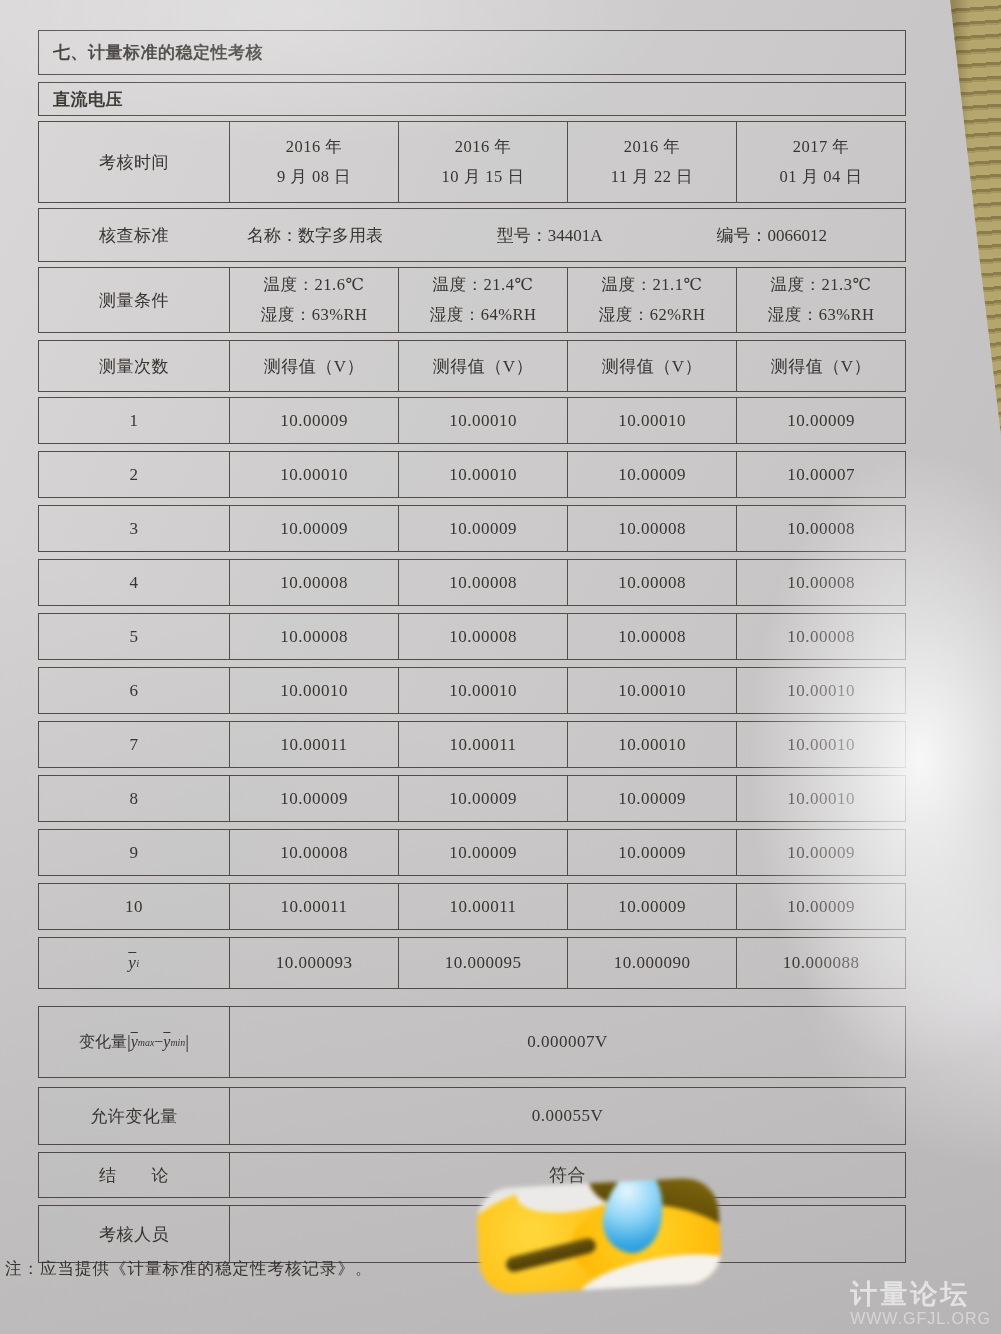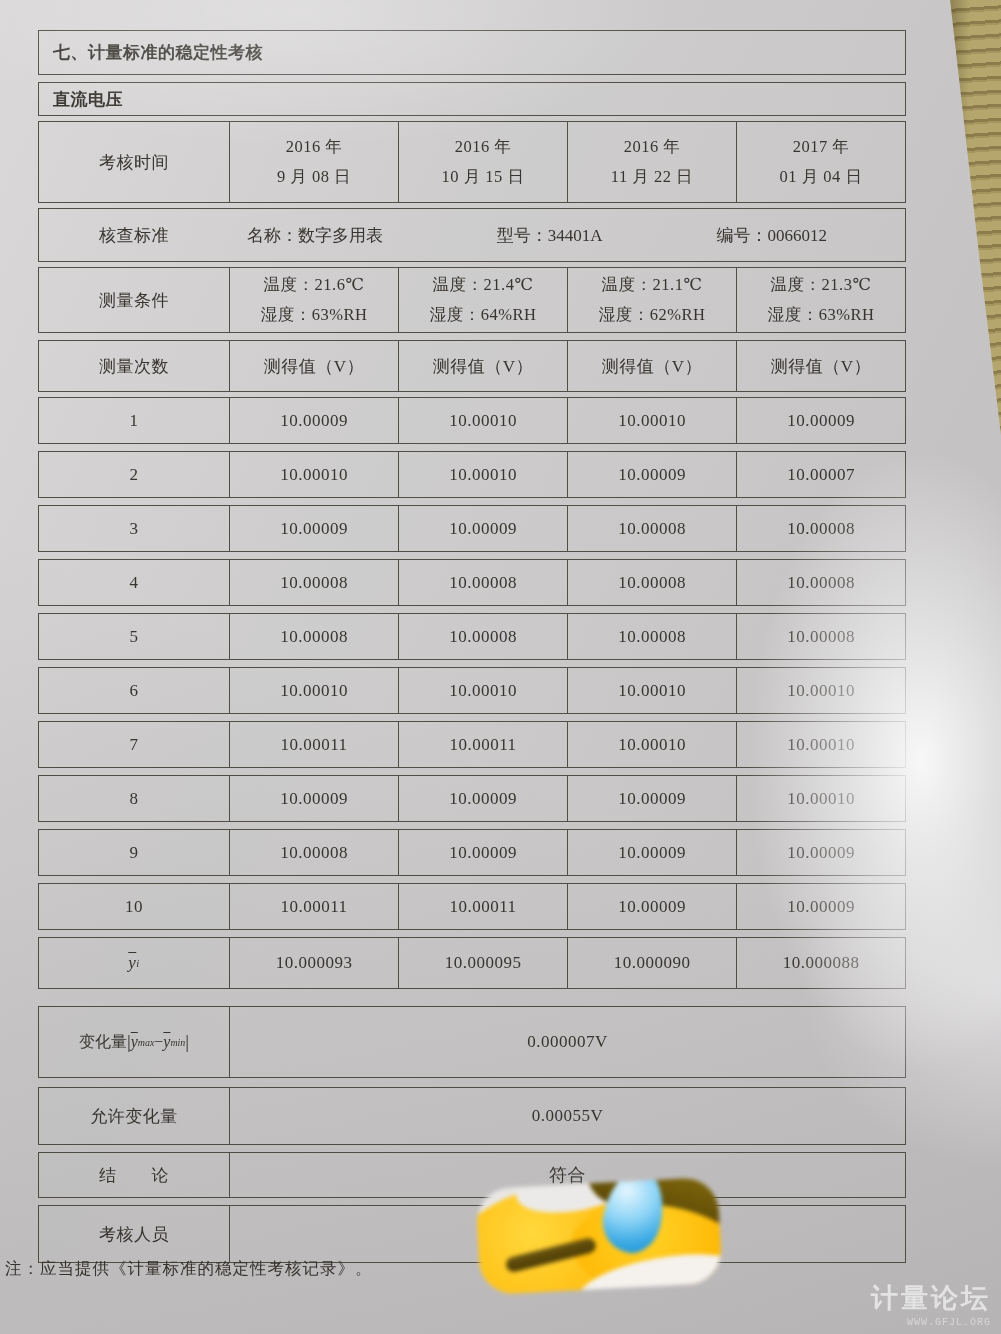--- a/index.html
+++ b/index.html
@@ -63,25 +63,25 @@
   .std-cell{flex:1;display:flex;align-items:center;justify-content:space-between;
     padding:0 78px 0 18px;font-size:17px;}
   .ybar{font-style:italic;text-decoration:overline;}
   sub{font-size:.62em;font-style:italic;}
   .formula{font-size:16px;letter-spacing:0;}
   .formula .bar{font-size:19px;font-style:normal;}
   .note{
     position:absolute;left:5px;top:1258px;font-size:16.5px;letter-spacing:1px;z-index:1;
   }
   .watermark{
-    position:absolute;right:10px;bottom:6px;text-align:right;z-index:11;
-    font-family:Liberation Mono, monospace;line-height:1.15;
+    position:absolute;right:10px;bottom:6px;z-index:11;
+    font-family:Liberation Sans, sans-serif;line-height:1.15;
   }
   .wm1{font-size:27px;font-weight:700;letter-spacing:3px;color:rgba(255,255,255,.62);}
-  .wm2{font-size:10px;letter-spacing:1px;color:rgba(255,255,255,.45);}
+  .wm2{font-size:16px;letter-spacing:1px;color:rgba(255,255,255,.45);}
   
   .emoji{
     position:absolute;left:478px;top:1183px;width:242px;height:106px;z-index:10;
     transform:rotate(-3deg);border-radius:34px;overflow:hidden;
     filter:blur(2px);background:#e9e7e5;
   }
   .emoji div{position:absolute;}
   .e-face{left:-28px;top:2px;width:216px;height:150px;border-radius:50%;
     background:radial-gradient(circle at 38% 30%,#ffd83d 0%,#ffc014 45%,#ffa800 75%,#f29300 100%);}
   .e-white-tl{left:40px;top:-26px;width:130px;height:52px;border-radius:50%;

